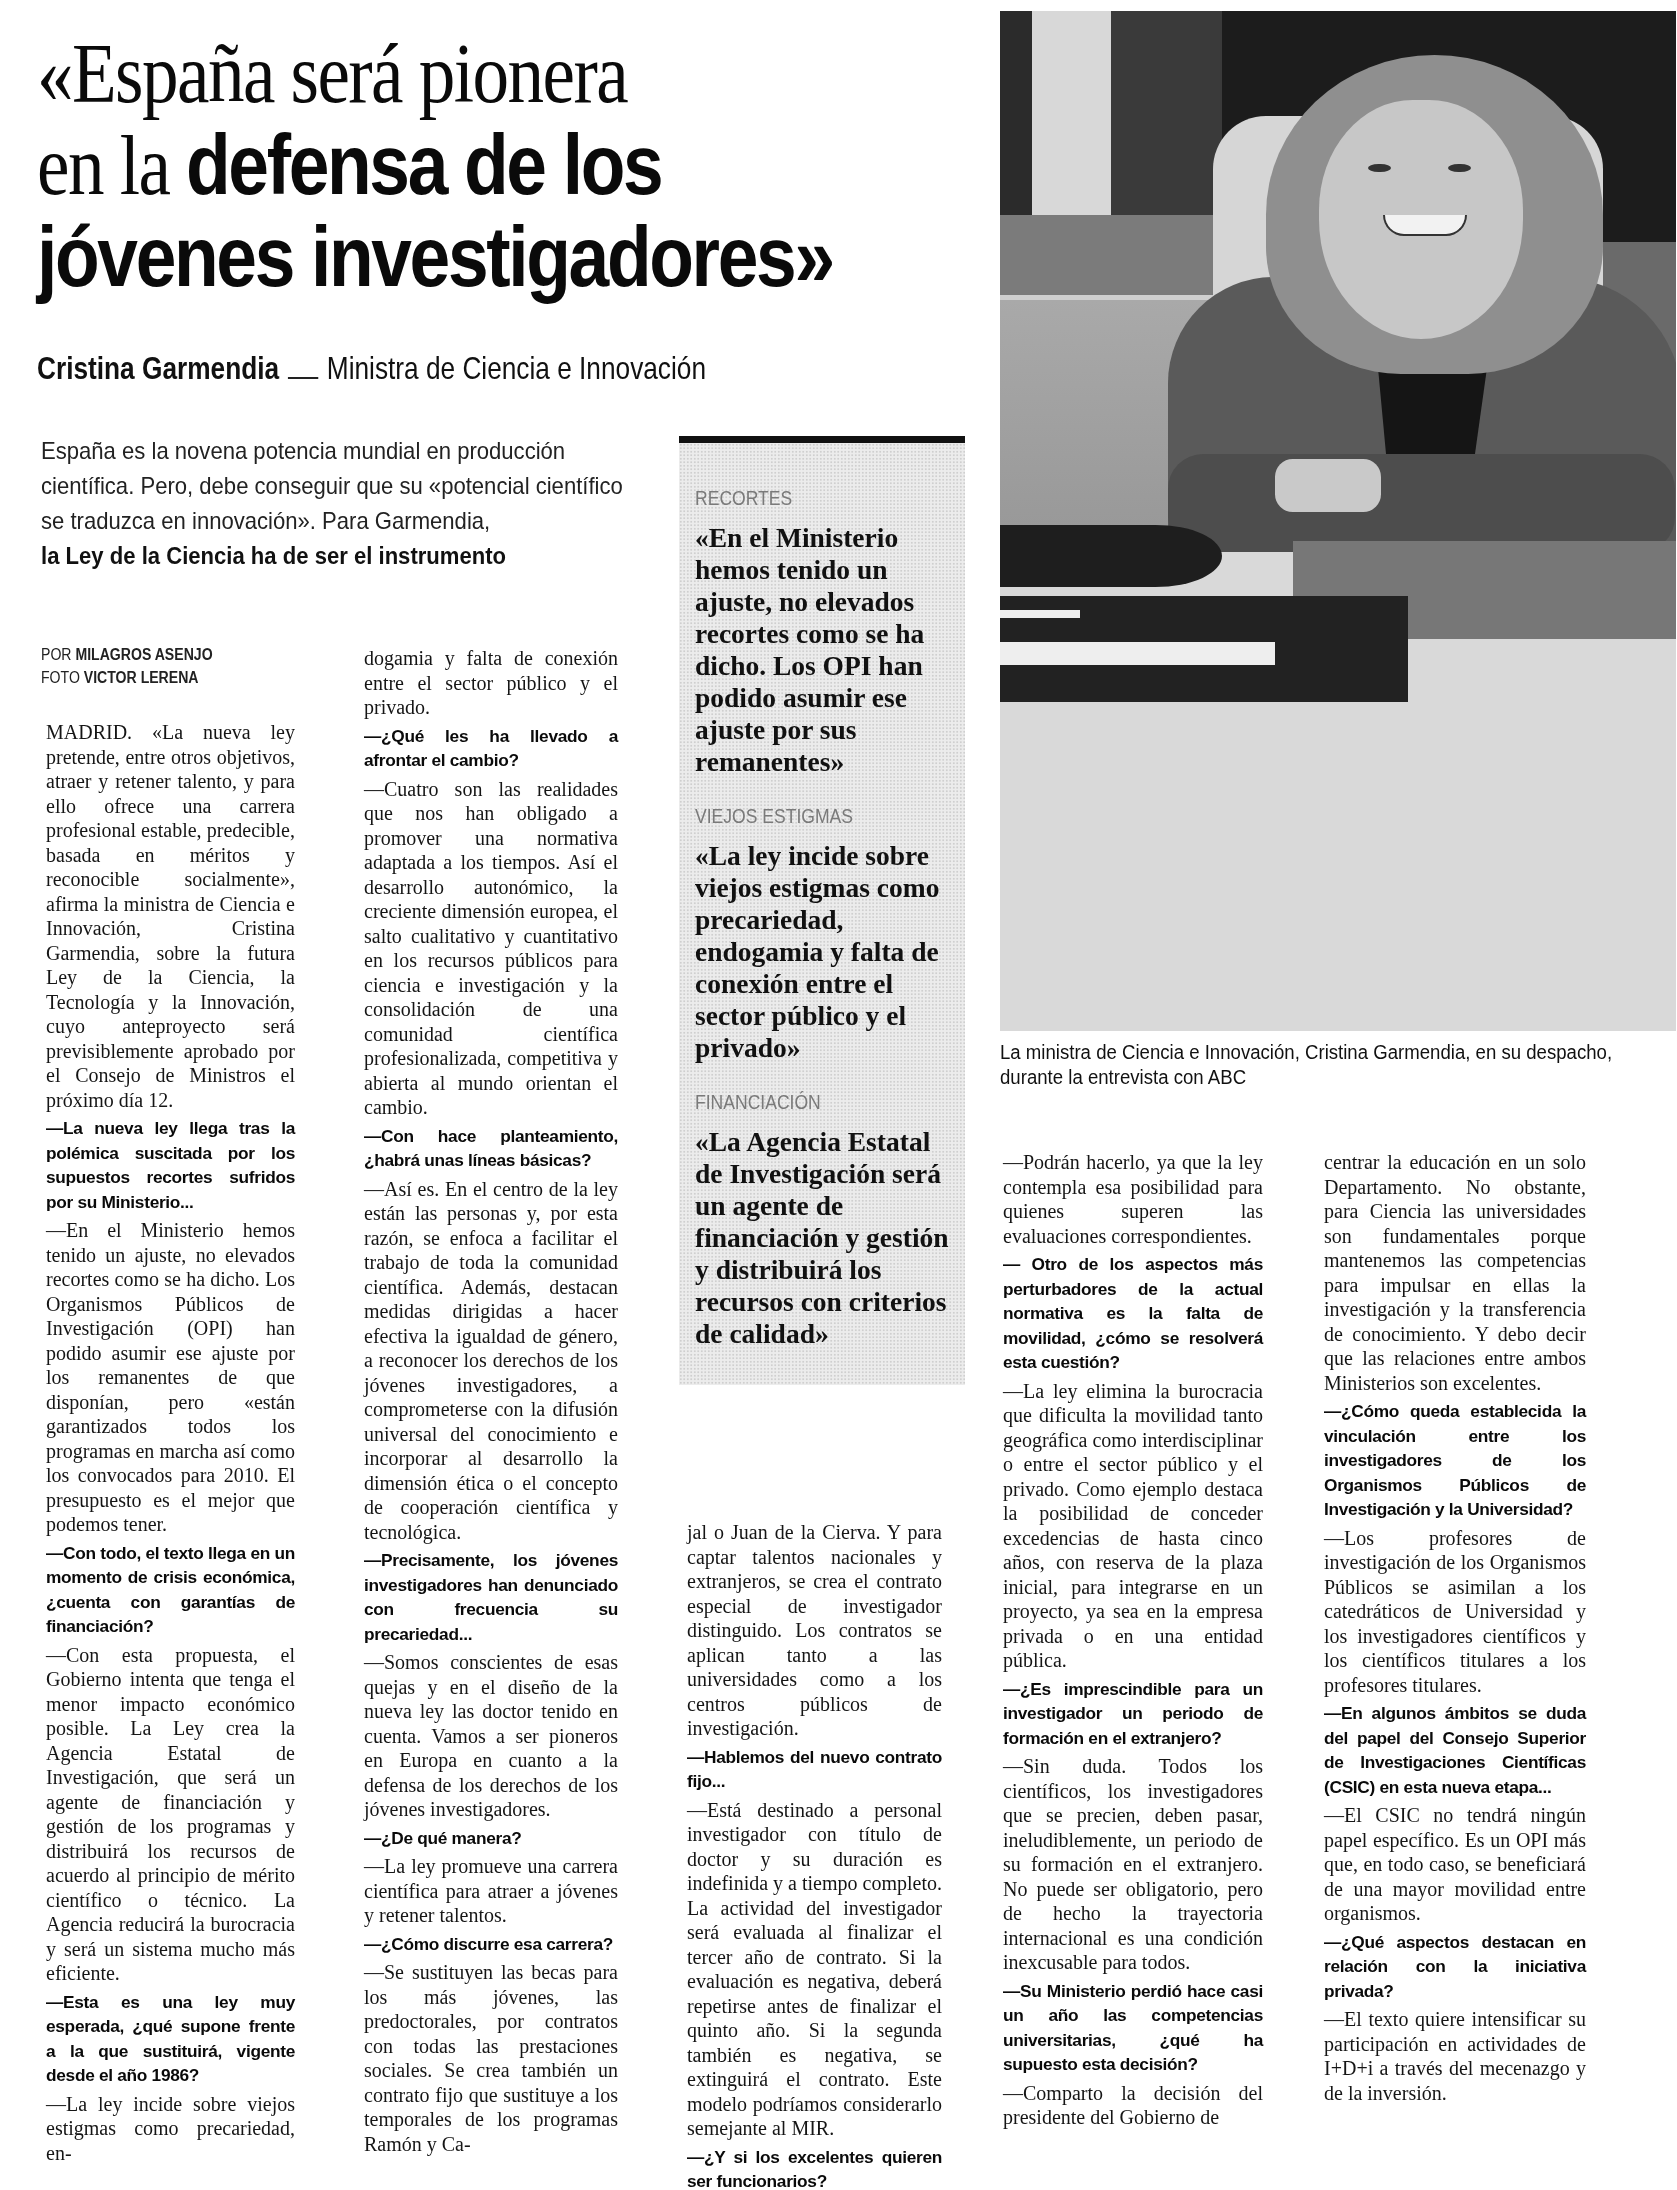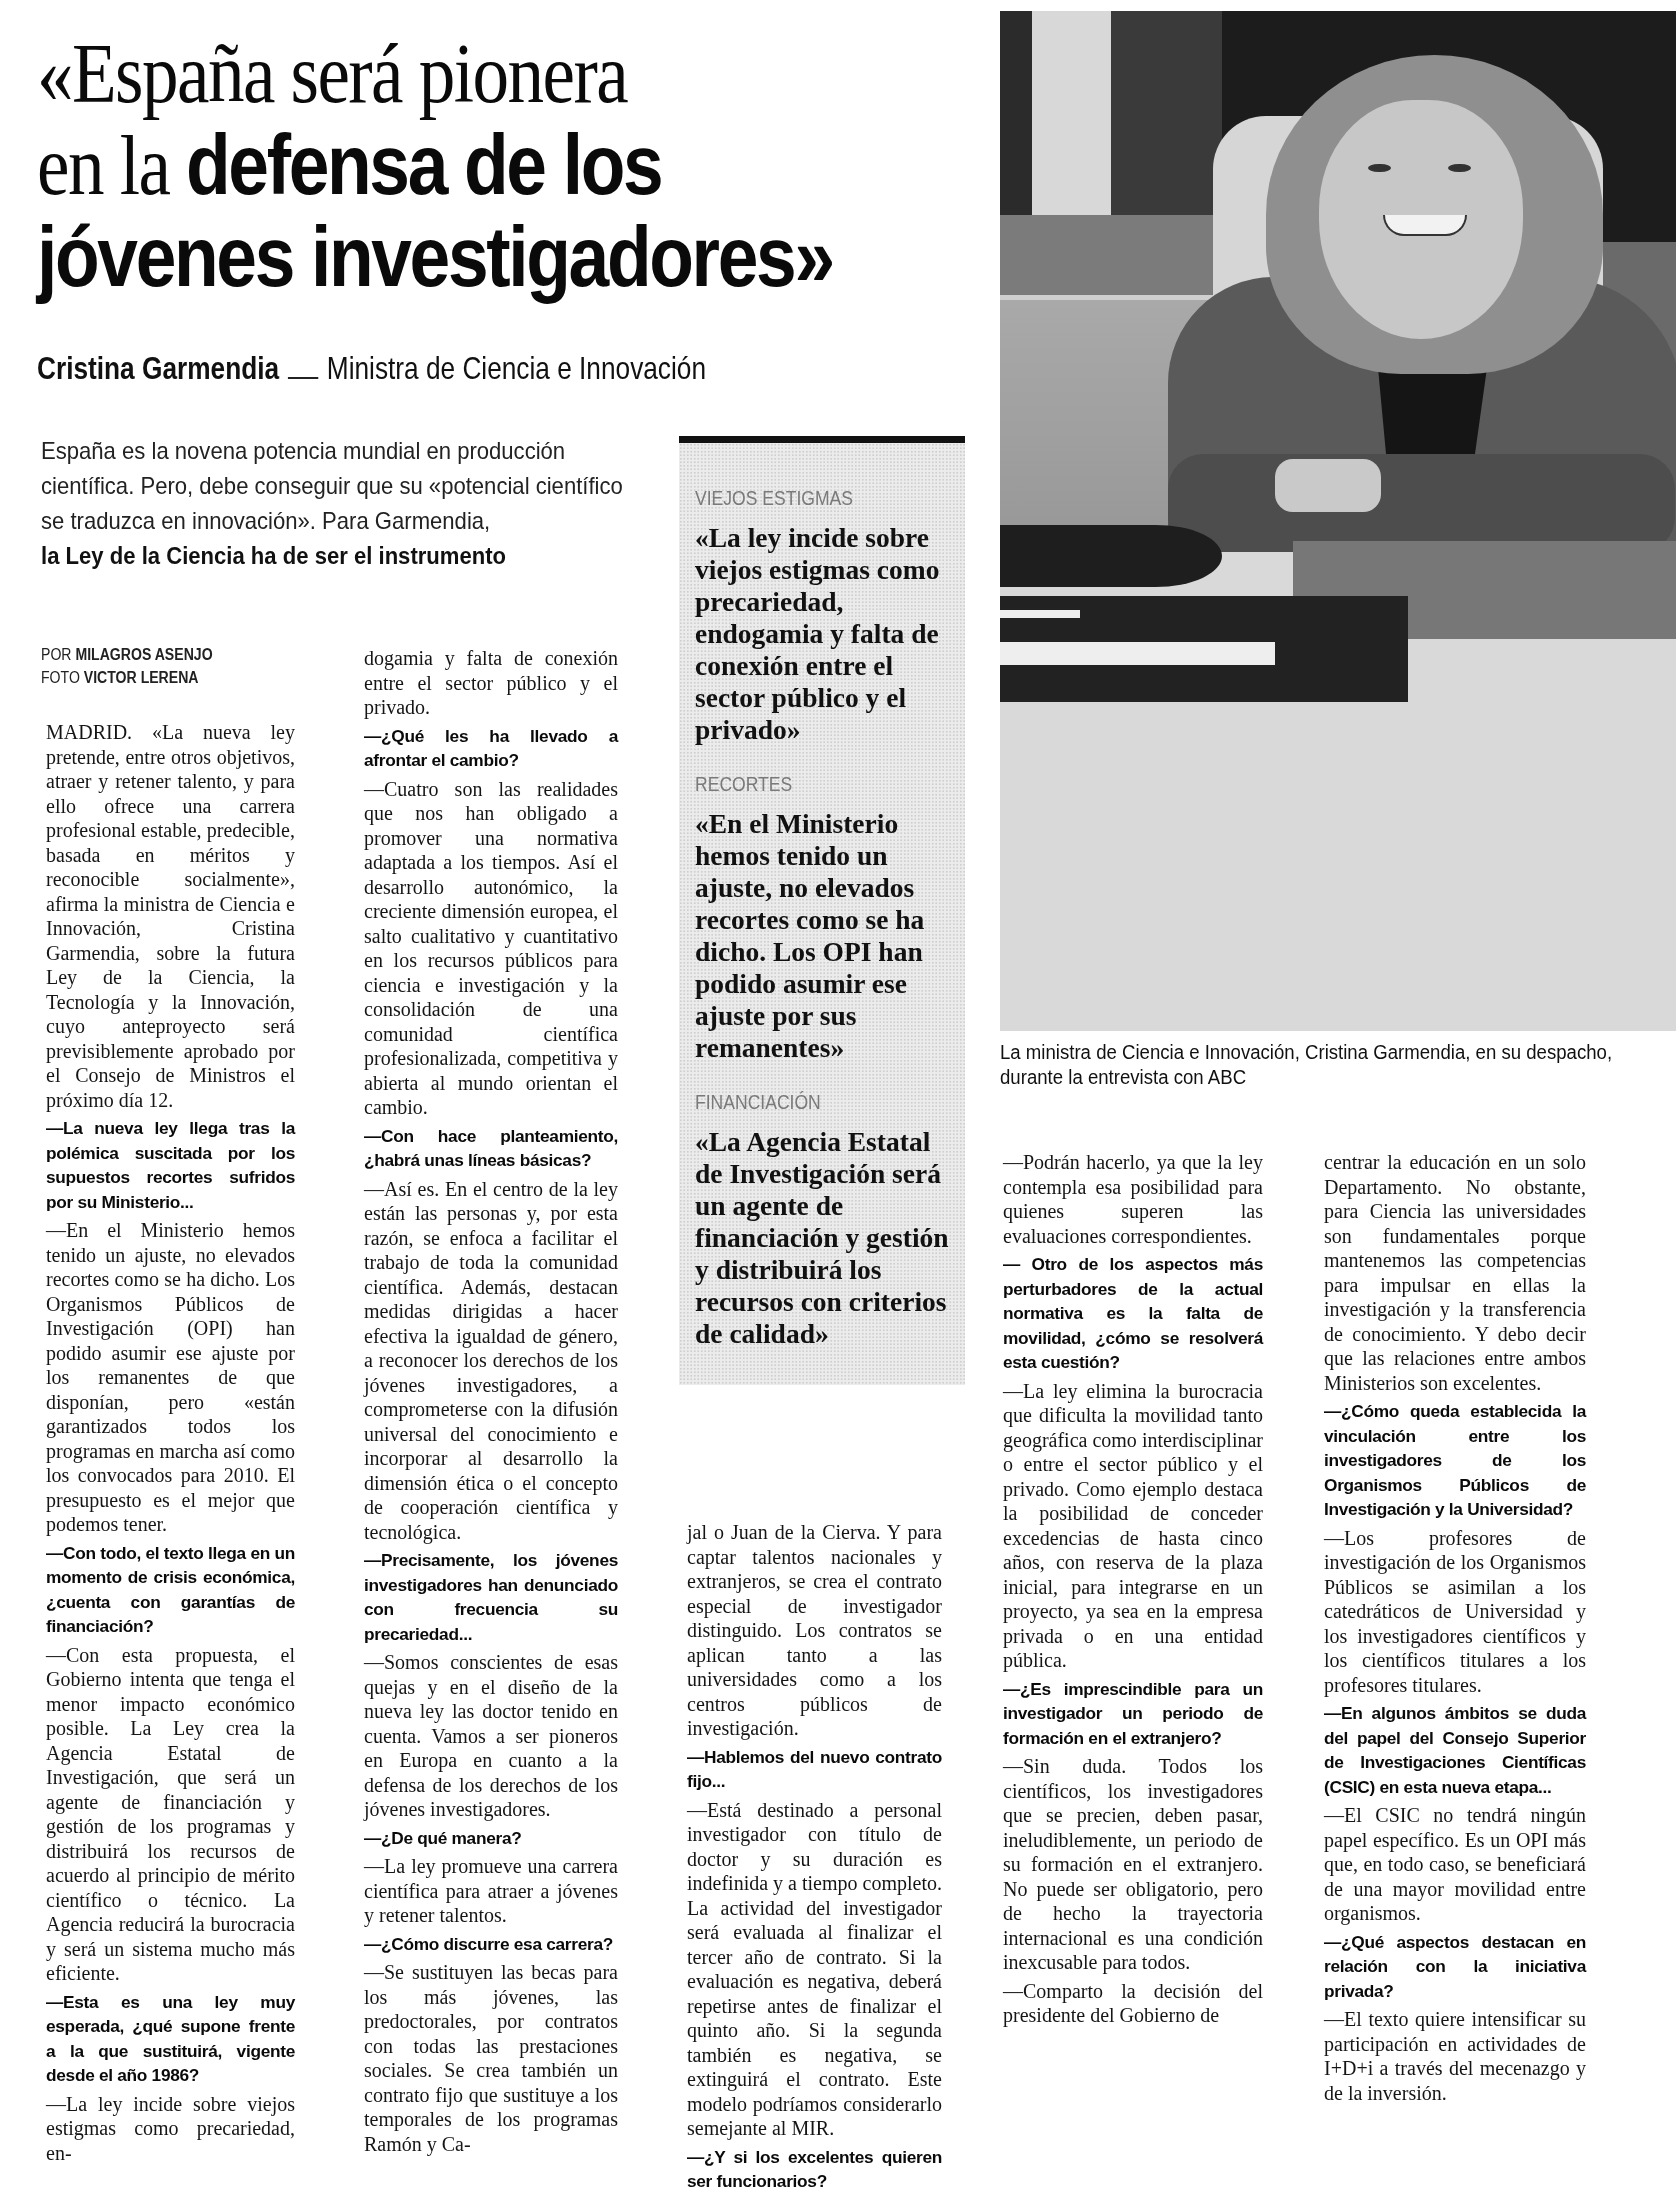--- a/index.html
+++ b/index.html
@@ -113,41 +113,42 @@
     <p class="q">—Hablemos del nuevo contrato fijo...</p>
     <p class="a">—Está destinado a personal investigador con título de doctor y su duración es indefinida y a tiempo completo. La actividad del investigador será evaluada al finalizar el tercer año de contrato. Si la evaluación es negativa, deberá repetirse antes de finalizar el quinto año. Si la segunda también es negativa, se extinguirá el contrato. Este modelo podríamos considerarlo semejante al MIR.</p>
     <p class="q">—¿Y si los excelentes quieren ser funcionarios?</p>
   </div>
 <div class="abs col col4">
     <p class="a">—Podrán hacerlo, ya que la ley contempla esa posibilidad para quienes superen las evaluaciones correspondientes.</p>
     <p class="q">— Otro de los aspectos más perturbadores de la actual normativa es la falta de movilidad, ¿cómo se resolverá esta cuestión?</p>
     <p class="a">—La ley elimina la burocracia que dificulta la movilidad tanto geográfica como interdisciplinar o entre el sector público y el privado. Como ejemplo destaca la posibilidad de conceder excedencias de hasta cinco años, con reserva de la plaza inicial, para integrarse en un proyecto, ya sea en la empresa privada o en una entidad pública.</p>
     <p class="q">—¿Es imprescindible para un investigador un periodo de formación en el extranjero?</p>
     <p class="a">—Sin duda. Todos los científicos, los investigadores que se precien, deben pasar, ineludiblemente, un periodo de su formación en el extranjero. No puede ser obligatorio, pero de hecho la trayectoria internacional es una condición inexcusable para todos.</p>
+    <p class="q">—Su Ministerio perdió hace casi un año las competencias universitarias, ¿qué ha supuesto esta decisión?</p>
     <p class="a">—Comparto la decisión del presidente del Gobierno de</p>
   </div>
 <div class="abs col col5">
     <p class="a">centrar la educación en un solo Departamento. No obstante, para Ciencia las universidades son fundamentales porque mantenemos las competencias para impulsar en ellas la investigación y la transferencia de conocimiento. Y debo decir que las relaciones entre ambos Ministerios son excelentes.</p>
     <p class="q">—¿Cómo queda establecida la vinculación entre los investigadores de los Organismos Públicos de Investigación y la Universidad?</p>
     <p class="a">—Los profesores de investigación de los Organismos Públicos se asimilan a los catedráticos de Universidad y los investigadores científicos y los científicos titulares a los profesores titulares.</p>
     <p class="q">—En algunos ámbitos se duda del papel del Consejo Superior de Investigaciones Científicas (CSIC) en esta nueva etapa...</p>
     <p class="a">—El CSIC no tendrá ningún papel específico. Es un OPI más que, en todo caso, se beneficiará de una mayor movilidad entre organismos.</p>
     <p class="q">—¿Qué aspectos destacan en relación con la iniciativa privada?</p>
     <p class="a">—El texto quiere intensificar su participación en actividades de I+D+i a través del mecenazgo y de la inversión.</p>
   </div>
 
 <aside class="abs sidebar">
   <div class="inner">
     <div>
+      <div class="label">RECORTES</div>
+      <div class="quote">«En el Ministerio hemos tenido un ajuste, no elevados recortes como se ha dicho. Los OPI han podido asumir ese ajuste por sus remanentes»</div>
+    </div>
+    <div>
       <div class="label">VIEJOS ESTIGMAS</div>
       <div class="quote">«La ley incide sobre viejos estigmas como precariedad, endogamia y falta de conexión entre el sector público y el privado»</div>
-    </div>
-    <div>
-      <div class="label">RECORTES</div>
-      <div class="quote">«En el Ministerio hemos tenido un ajuste, no elevados recortes como se ha dicho. Los OPI han podido asumir ese ajuste por sus remanentes»</div>
     </div>
     <div>
       <div class="label">FINANCIACIÓN</div>
       <div class="quote">«La Agencia Estatal de Investigación será un agente de financiación y gestión y distribuirá los recursos con criterios de calidad»</div>
     </div>
   </div>
 </aside>
 
 <figure class="abs photo" style="margin:0;">
   <div class="abs ph-wall-left"></div>

